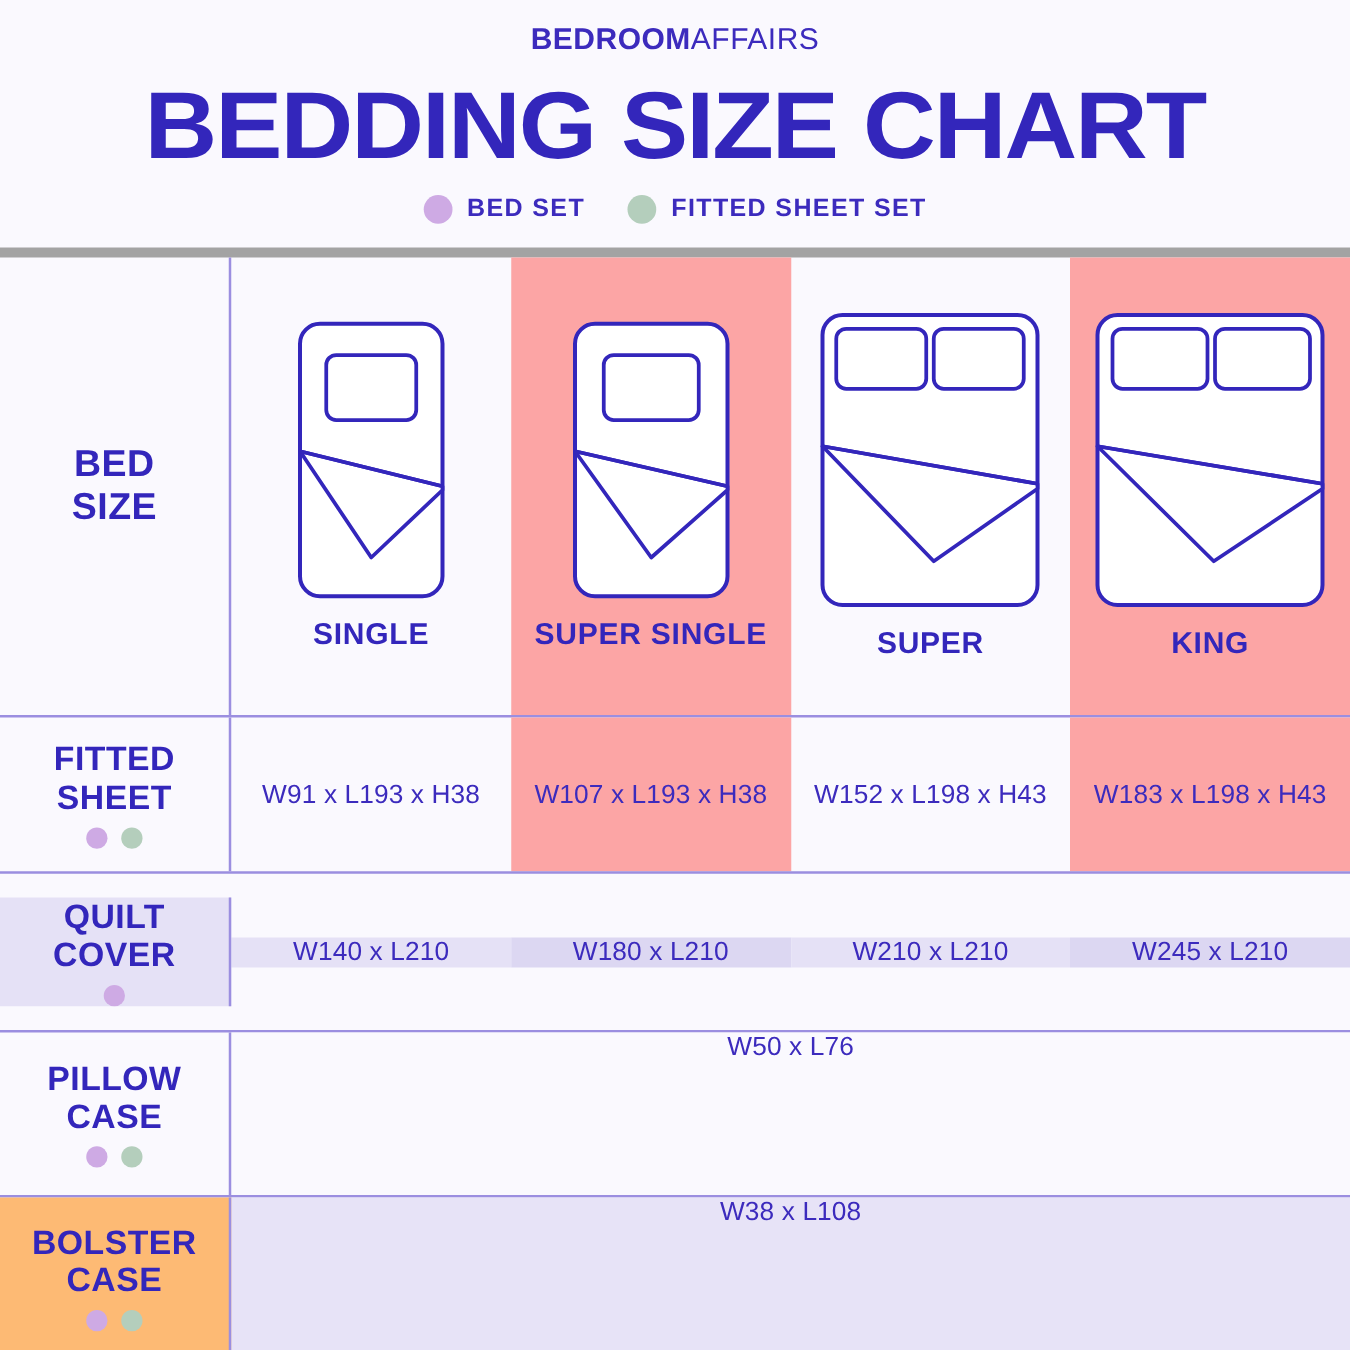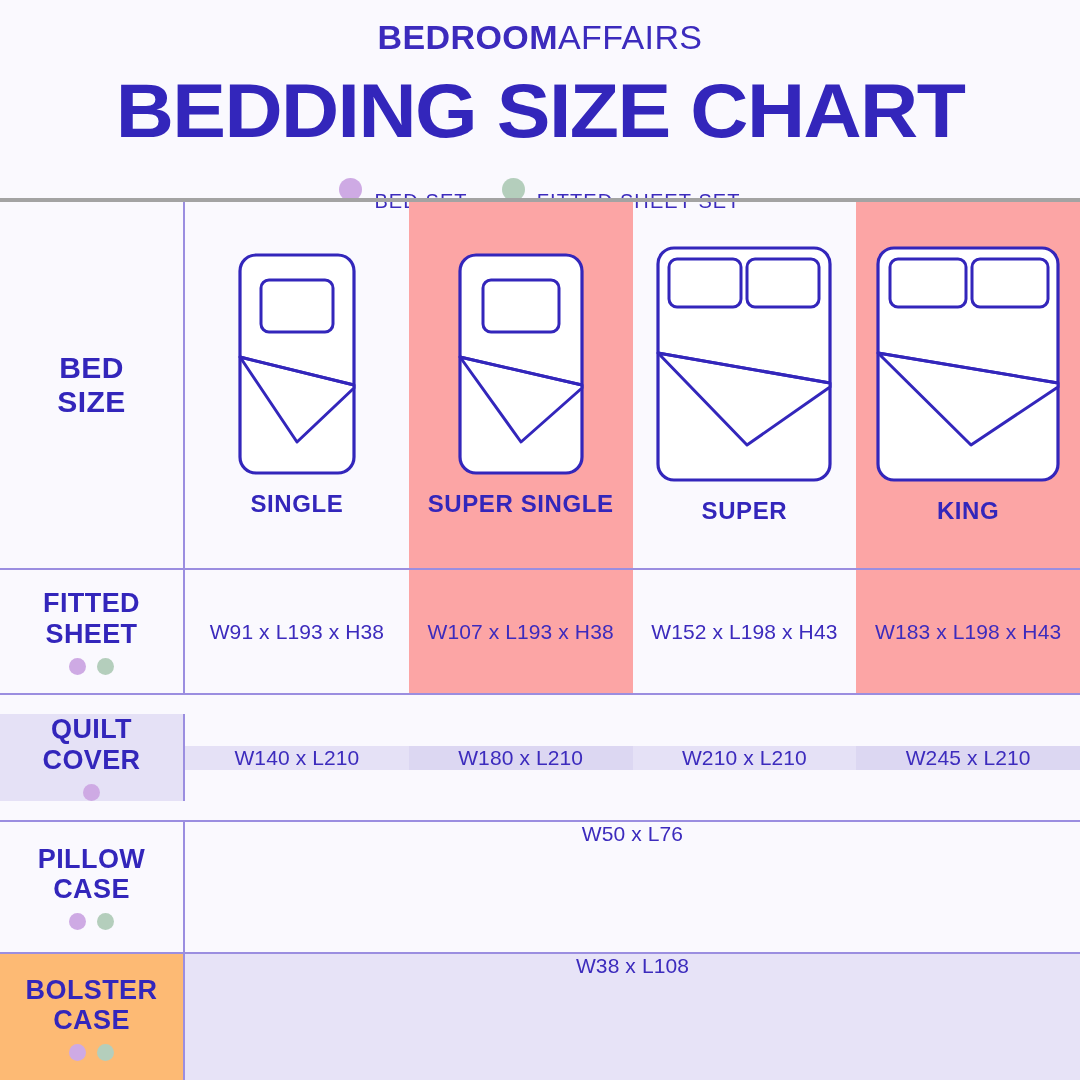--- a/index.html
+++ b/index.html
@@ -24,21 +24,21 @@
     position: absolute;
     top: 0; left: 0;
     width: 1080px;
     height: 198px;
     background: #faf9fe;
     text-align: center;
   }
 
   .brand {
     margin-top: 20px;
-    font-size: 34px;
+    font-size: 24px;
     letter-spacing: 0.4px;
     color: #3c2bbd;
     line-height: 1;
     white-space: nowrap;
   }
   .brand .b1 { font-weight: 700; }
   .brand .b2 { font-weight: 400; }
 
   .maintitle {
     margin-top: 18px;
@@ -63,34 +63,33 @@
     align-items: center;
     gap: 12px;
   }
   .legend-dot {
     width: 23px; height: 23px;
     border-radius: 50%;
     display: block;
   }
   .legend-label {
     font-size: 20px;
-    font-weight: 400;
+    font-weight: 700;
     letter-spacing: 1.1px;
     color: #3c2bbd;
     white-space: nowrap;
-    margin-top: 24px;
   }
 
   
   .table {
     position: absolute;
     top: 198px; left: 0;
     width: 1080px;
     height: 882px;
-    border-top: 4px solid #a3a3a3;
+    border-top: 8px solid #a3a3a3;
   }
 
   .row {
     position: relative;
     display: flex;
     width: 1080px;
   }
   .row.divider { border-top: 2px solid #9b8ee0; }
 
   .row-bedsize { height: 366px; }

